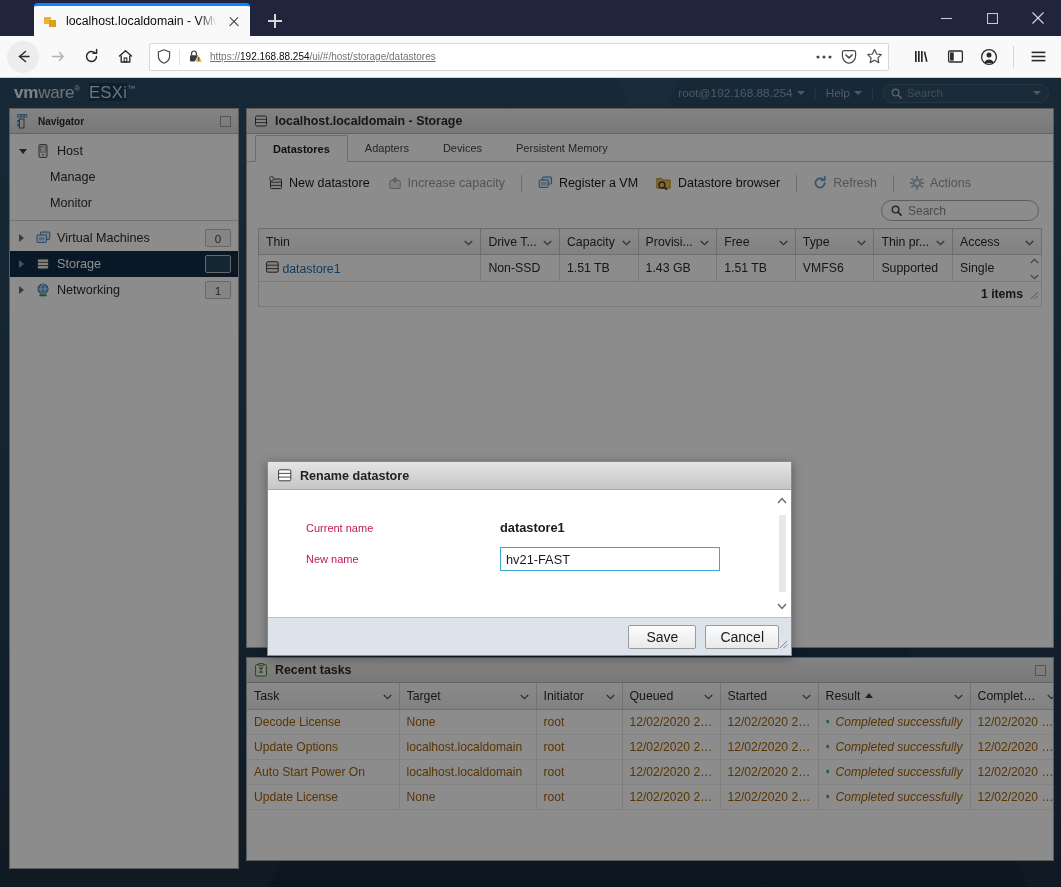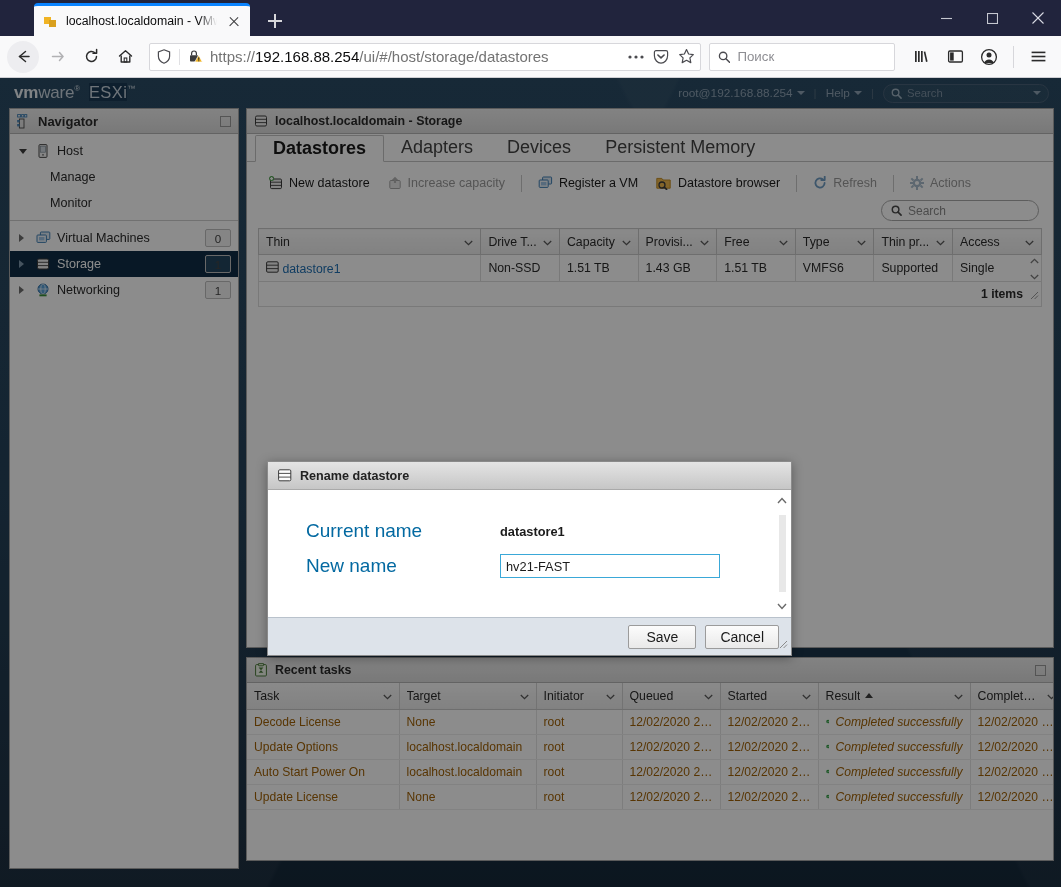--- a/index.html
+++ b/index.html
@@ -67,21 +67,21 @@
     width: 32px; height: 32px; display: flex; align-items: center; justify-content: center;
     border-radius: 50%; cursor: pointer;
   }
   .navbtn.active { background: #ededf0; }
   .urlbar {
     flex: 1; height: 28px; margin: 0 6px; background: #fff;
     border: 1px solid #d7d7db; border-radius: 2px;
     display: flex; align-items: center; padding: 0 4px; gap: 5px;
   }
   .urlbar .divider { width: 1px; height: 16px; background: #e0e0e3; }
-  .url-text { flex: 1; font-size: 15px; color: #737373; white-space: nowrap; overflow: hidden; }
+  .url-text { flex: 1; font-size: 10px; color: #737373; white-space: nowrap; overflow: hidden; text-decoration: underline; }
   .url-text b { color: #0c0c0d; font-weight: normal; }
   .url-icon { width: 20px; height: 20px; display:flex; align-items:center; justify-content:center; cursor:pointer; }
   .searchbar {
     width: 186px; height: 28px; background: #fff; border: 1px solid #d7d7db;
     border-radius: 2px; display: flex; align-items: center; gap: 7px; padding: 0 8px;
   }
   .searchbar input {
     border: none; outline: none; font-size: 13.3px; color: #0c0c0d;
     font-family: "Liberation Sans", sans-serif; width: 100%; background: transparent;
   }
@@ -130,21 +130,21 @@
 
   
   .navigator {
     width: 230px; background: #fff; border: 1px solid #a6a6a6;
     display: flex; flex-direction: column; align-self: flex-start; height: 761px;
   }
   .nav-header {
     height: 25px; background: linear-gradient(#eeeeee, #dcdcdc);
     border-bottom: 1px solid #b5b5b5;
     display: flex; align-items: center; gap: 6px; padding: 0 7px;
-    font-size: 13px; font-weight: bold; color: #2b2b2b;
+    font-size: 10px; font-weight: bold; color: #2b2b2b;
   }
   .nav-header .pin { margin-left: auto; width: 11px; height: 11px; border: 1px solid #9a9a9a; }
   .nav-tree { padding: 4px 0 0 0; }
   .nav-row {
     display: flex; align-items: center; height: 26px; padding-left: 9px;
     font-size: 12.6px; color: #2b2b2b; cursor: pointer; gap: 6px;
   }
   .nav-row.sel { background: #0f2d46; color: #fff; }
   .nav-row .tw { width: 10px; flex: 0 0 10px; display:flex; align-items:center; }
   .nav-row .ico { width: 16px; flex: 0 0 16px; display: flex; align-items: center; justify-content: center; }
@@ -169,21 +169,21 @@
     font-size: 12.4px; font-weight: bold; color: #2b2b2b;
   }
   .panel-header .pin { margin-left: auto; width: 11px; height: 11px; border: 1px solid #9a9a9a; }
 
   .tabstrip {
     display: flex; align-items: flex-end; height: 28px;
     border-bottom: 1px solid #c3c3c3; padding-left: 8px; background: #fff;
   }
   .tabitem {
     height: 27px; padding: 0 17px; display: flex; align-items: center;
-    font-size: 18px; color: #444; cursor: pointer; justify-content: center;
+    font-size: 11px; color: #444; cursor: pointer; justify-content: center;
   }
   .tabitem.active {
     font-weight: bold; color: #1b1b1b; background: #fff;
     border: 1px solid #c3c3c3; border-bottom: 1px solid #fff;
     margin-bottom: -1px; border-radius: 2px 2px 0 0;
   }
 
   .toolbar {
     display: flex; align-items: center; gap: 0; padding: 11px 10px 3px 12px;
     font-size: 12.5px; color: #1b1b1b;
@@ -263,21 +263,21 @@
     display: flex; flex-direction: column;
   }
   .modal-title {
     height: 28px; background: linear-gradient(#e4e4e4, #c6c6c6);
     border-bottom: 1px solid #a9a9a9;
     display: flex; align-items: center; gap: 8px; padding: 0 10px;
     font-size: 12.6px; font-weight: bold; color: #222;
   }
   .modal-body { flex: 1; position: relative; padding: 30px 26px 0 38px; background: #fff; }
   .form-row { display: flex; align-items: center; margin-bottom: 12px; }
-  .form-label { width: 194px; font-size: 19px; color: #0369a1; }
+  .form-label { width: 194px; font-size: 11px; color: #be185d; }
   .form-static { font-size: 12.8px; font-weight: bold; color: #1b1b1b; }
   .form-input {
     width: 220px; height: 24px; border: 1px solid #3aa8d8; outline: none;
     padding: 0 5px; font-size: 12.8px; color: #1b1b1b;
     font-family: "Liberation Sans", sans-serif;
   }
   .modal-scroll {
     position: absolute; right: 2px; top: 3px; bottom: 3px; width: 14px;
     display: flex; flex-direction: column; justify-content: space-between; align-items: center;
     padding: 4px 0;
@@ -385,27 +385,20 @@
           <path d="M4.9 6 L8 8.9 L11.1 6" fill="none" stroke="#4a4a4f" stroke-width="1.6" stroke-linecap="round" stroke-linejoin="round"></path>
         </svg>
     </span>
     <span class="url-icon">
       <svg width="17" height="17" viewBox="0 0 17 17">
           <path d="M8.5 1.6 L10.6 6 L15.3 6.6 L11.9 9.9 L12.8 14.6 L8.5 12.3 L4.2 14.6 L5.1 9.9 L1.7 6.6 L6.4 6 Z" fill="none" stroke="#4a4a4f" stroke-width="1.2" stroke-linejoin="round"></path>
         </svg>
     </span>
   </div>
 
-  <div class="searchbar">
-    <svg width="14" height="14" viewBox="0 0 14 14">
-        <circle cx="5.8" cy="5.8" r="4.2" fill="none" stroke="#4a4a4f" stroke-width="1.5"></circle>
-        <line x1="9" y1="9" x2="13" y2="13" stroke="#4a4a4f" stroke-width="1.7" stroke-linecap="round"></line>
-      </svg>
-    <input type="text" placeholder="Поиск" style="">
-  </div>
 
   <div class="navbar-right">
     <div class="navbtn">
       <svg width="17" height="17" viewBox="0 0 17 17">
           <rect x="2" y="3" width="1.7" height="11" fill="#2b2b2b"></rect>
           <rect x="5" y="3" width="1.7" height="11" fill="#2b2b2b"></rect>
           <rect x="8" y="3" width="1.7" height="11" fill="#2b2b2b"></rect>
           <path d="M12.3 3.4 L14.6 13.6 L13 14 L10.7 3.8 Z" fill="#2b2b2b"></path>
         </svg>
     </div>

